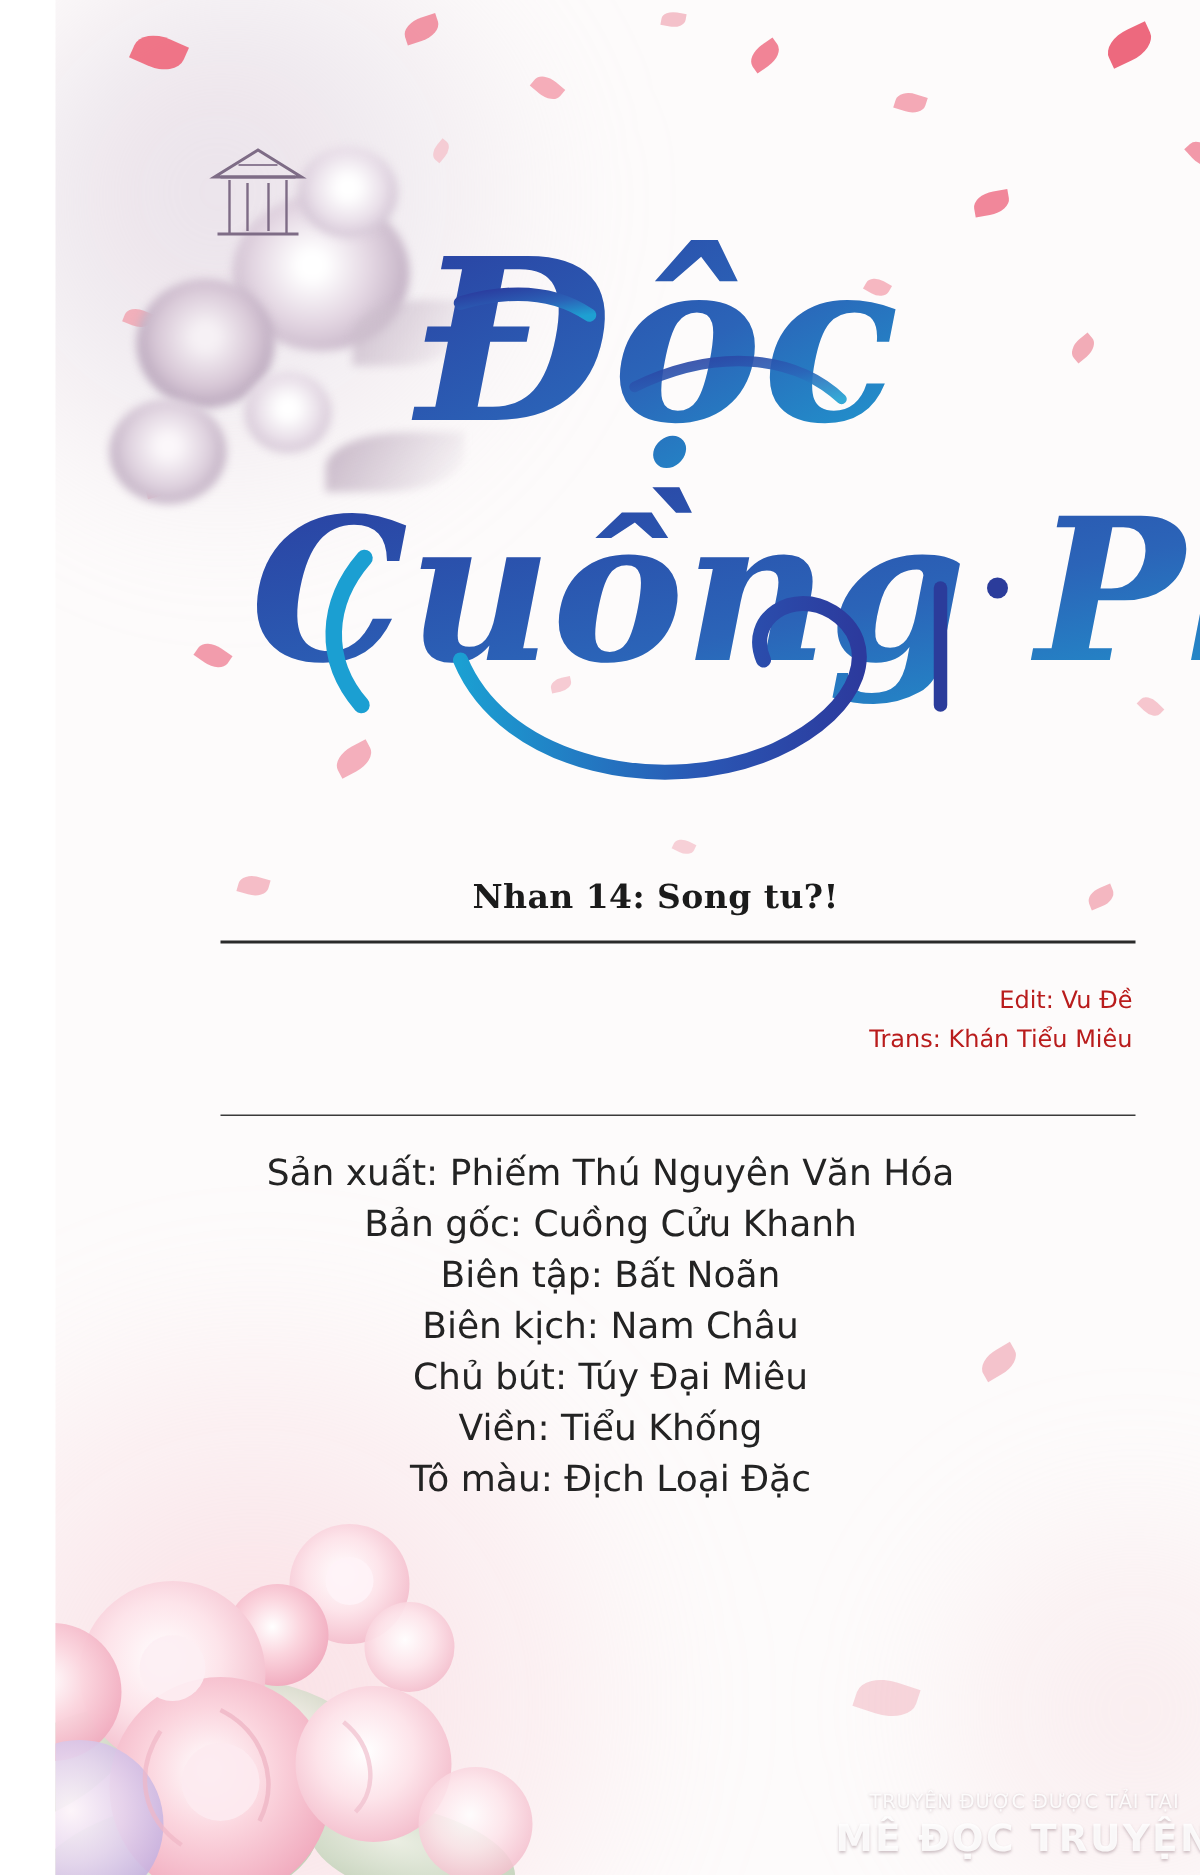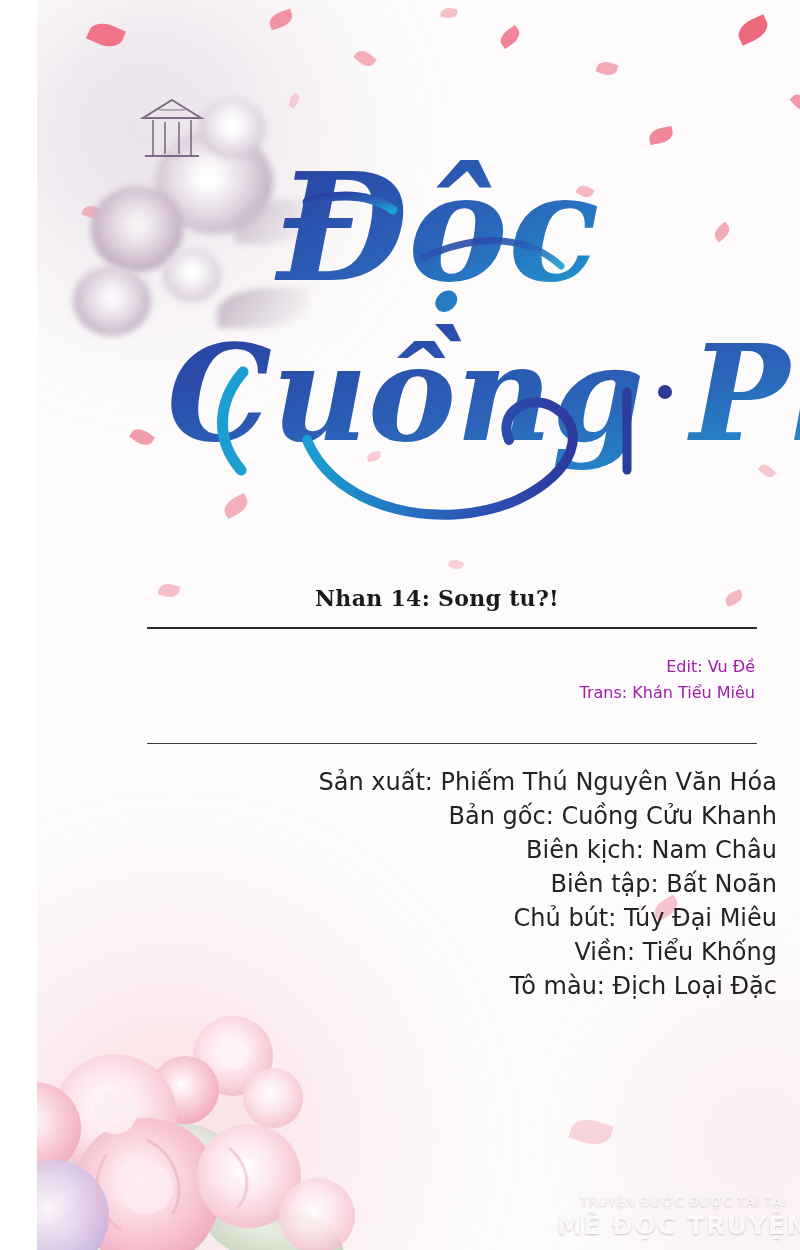--- a/index.html
+++ b/index.html
@@ -109,30 +109,30 @@
 
   .credits-right {
     position: absolute;
     left: 0;
     top: 654px;
     width: 718px;
     text-align: right;
     font-family: "DejaVu Sans", sans-serif;
     font-size: 16px;
     line-height: 26px;
-    color: #a21caf;
+    color: #b91c1c;
   }
   .credits-right div { white-space: nowrap; }
 
   .staff {
     position: absolute;
     left: 0;
     top: 765px;
     width: 740px;
-    text-align: right;
+    text-align: center;
     font-family: "DejaVu Sans", sans-serif;
     font-size: 24px;
     line-height: 34px;
     color: #232323;
   }
   .staff div { white-space: nowrap; }
 
   
   .watermark {
     position: absolute;
@@ -253,22 +253,22 @@
   <div class="credits-right">
     <div>Edit: Vu Đề</div>
     <div>Trans: Khán Tiểu Miêu</div>
   </div>
 
   <div class="rule rule-bottom"></div>
 
   <div class="staff">
     <div>Sản xuất: Phiếm Thú Nguyên Văn Hóa</div>
     <div>Bản gốc: Cuồng Cửu Khanh</div>
+    <div>Biên tập: Bất Noãn</div>
     <div>Biên kịch: Nam Châu</div>
-    <div>Biên tập: Bất Noãn</div>
     <div>Chủ bút: Túy Đại Miêu</div>
     <div>Viền: Tiểu Khống</div>
     <div>Tô màu: Địch Loại Đặc</div>
   </div>
 
   <div class="bouquet">
     <svg viewBox="0 0 420 340">
       <defs>
         <radialGradient id="pg1" cx="45%" cy="42%" r="62%">
           <stop offset="0%" stop-color="#ffffff"></stop>

